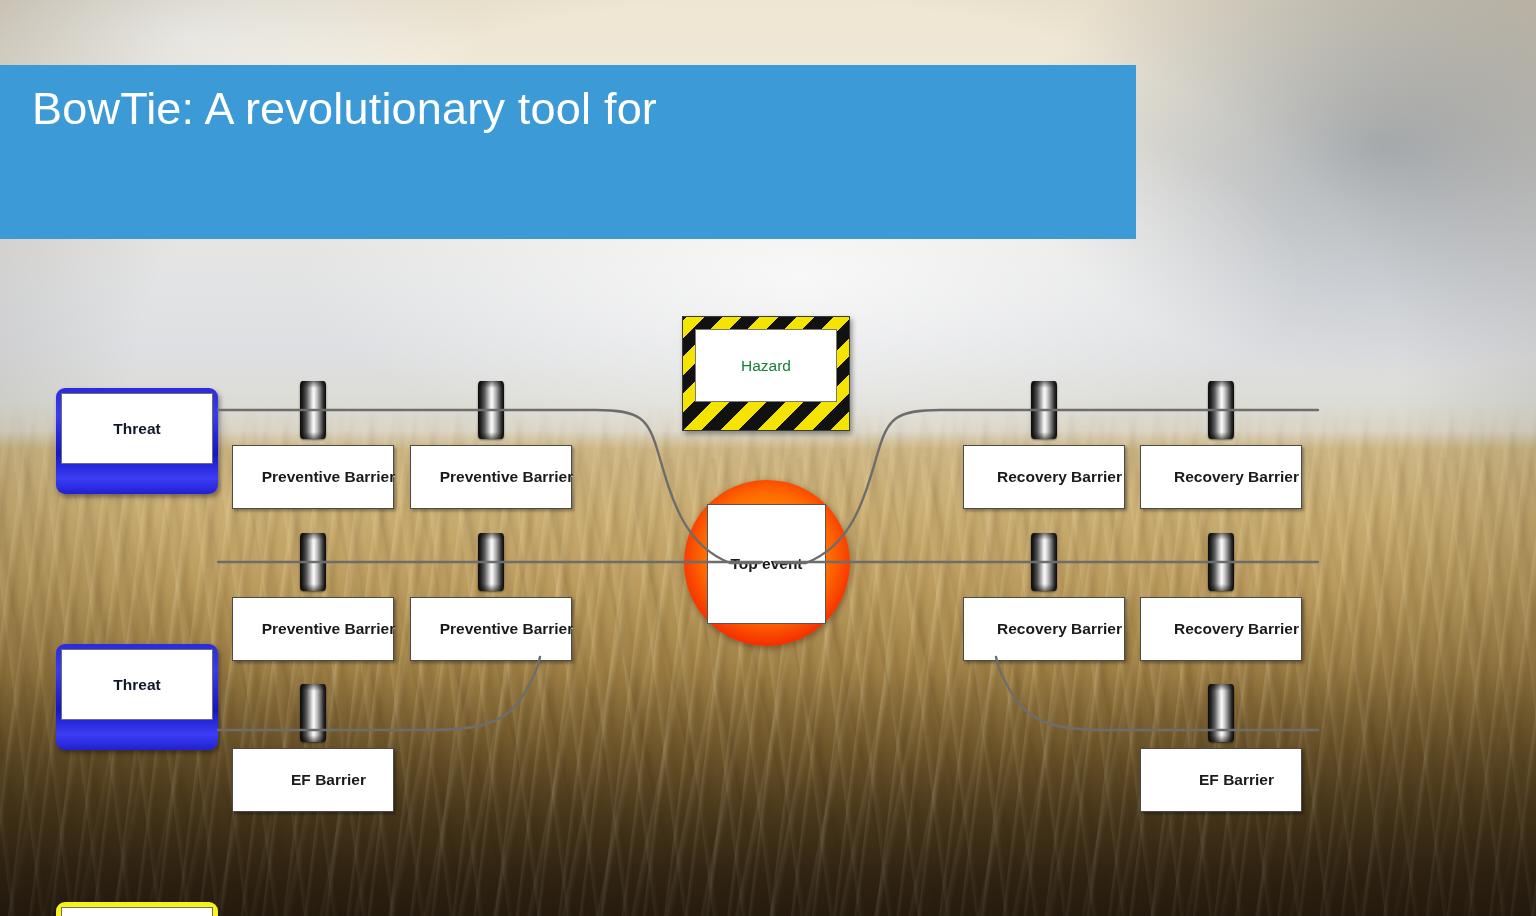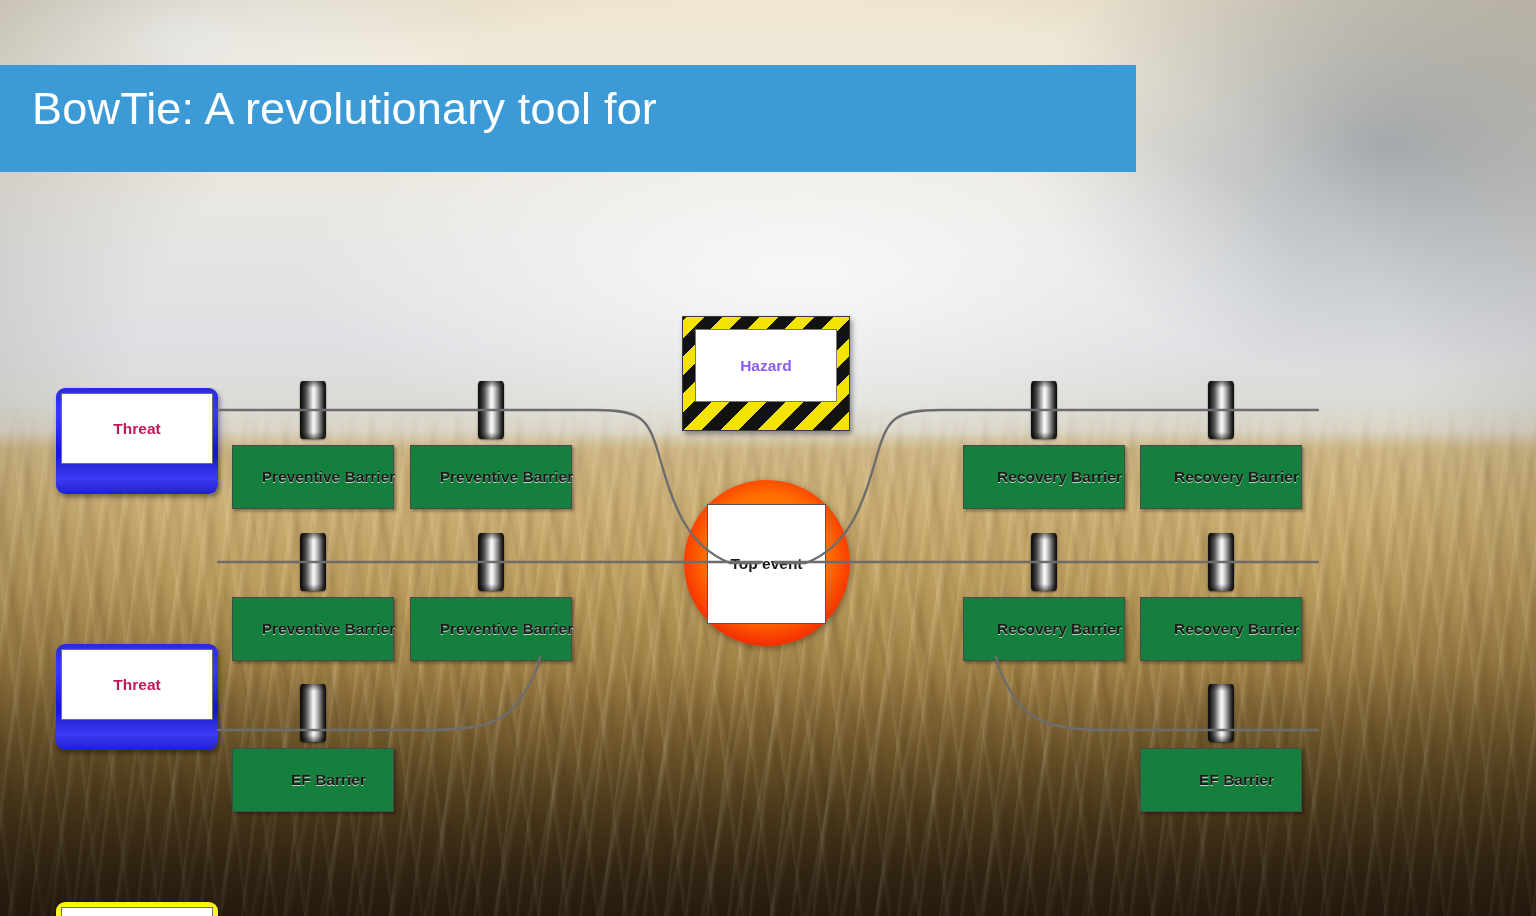--- a/index.html
+++ b/index.html
@@ -79,21 +79,21 @@
   .bg-vignette {
     background:
       radial-gradient(ellipse 1150px 700px at 50% 42%, rgba(0,0,0,0) 55%, rgba(20,14,6,0.28) 100%),
       linear-gradient(180deg, rgba(0,0,0,0) 72%, rgba(14,10,4,0.35) 100%);
   }
 
   
   #title-banner {
     position: absolute;
     left: 0; top: 65px;
-    width: 1136px; height: 107px;
+    width: 1136px; height: 174px;
     background: #3c9bd6;
     padding: 14px 0 0 32px;
     z-index: 40;
   }
   #title-banner .t-line {
     color: #ffffff;
     font-size: 45px;
     line-height: 60px;
     font-weight: 400;
     letter-spacing: .2px;
@@ -101,41 +101,41 @@
   }
 
   
   #diagram { position: absolute; inset: 0; z-index: 20; }
   #wires { position: absolute; inset: 0; z-index: 21; pointer-events: none; }
 
   .node { position: absolute; z-index: 25; }
 
   
   .barrier-box {
-    background: #15803d;
+    background: #ffffff;
     border: 1.6px solid #4a4a4a;
     box-shadow: 2px 2px 3px rgba(0,0,0,.35);
     display: flex; align-items: center; justify-content: center; padding-left: 31px;
   }
   .barrier-box .lbl {
     font-size: 15.5px; font-weight: bold; color: #1a1a1a;
     text-shadow: 0 1px 0 rgba(255,255,255,.7);
     white-space: nowrap;
   }
 
   
   .chip { border-radius: 9px; box-shadow: 2px 3px 5px rgba(0,0,0,.4); position: relative; }
   .chip .inner {
     position: absolute; left: 5px; right: 5px; top: 5px; height: 71px;
     background: #ffffff;
     border: 1.2px solid #6e6e6e;
     display: flex; align-items: center; justify-content: center;
   }
   .chip .inner .lbl {
-    font-size: 15.5px; font-weight: bold; color: #be185d;
+    font-size: 15.5px; font-weight: bold; color: #0f172a;
     text-shadow: 0 1px 0 rgba(255,255,255,.7);
     white-space: nowrap;
   }
   .chip-blue   { background: linear-gradient(180deg,#2b2bdd 0%,#3a3aee 25%,#1414c8 62%,#3c3cf4 85%,#2020d2 100%); }
   .chip-red    { background: linear-gradient(180deg,#e61919 0%,#f22a2a 22%,#cf0f0f 60%,#ff3a3a 86%,#d81414 100%); }
   .chip-yellow { background: linear-gradient(180deg,#f7f214 0%,#fffb33 28%,#efe80a 62%,#fffc4d 86%,#f2ec12 100%); }
 
   
   #hazard-node .hz-frame {
     position: relative;
@@ -145,21 +145,21 @@
         #111111 13px, #111111 26px);
     border: 1.4px solid #3a3a3a;
     box-shadow: 2px 3px 5px rgba(0,0,0,.4);
   }
   #hazard-node .hz-inner {
     position: absolute; left: 12px; right: 12px; top: 12px; height: 73px;
     background: #ffffff; border: 1px solid #7a7a7a;
     display: flex; align-items: center; justify-content: center;
   }
   #hazard-node .lbl {
-    font-size: 15.5px; font-weight: bold; color: #8b5cf6; white-space: nowrap;
+    font-size: 15.5px; font-weight: normal; color: #15803d; white-space: nowrap;
   }
 
   
   #topevent-node .te-circle {
     width: 166px; height: 166px; border-radius: 50%;
     background: radial-gradient(circle at 50% 46%, #ffb400 0%, #ff9500 24%, #ff6a00 52%, #f22000 78%, #e00000 100%);
     position: relative;
     box-shadow: 1px 2px 6px rgba(0,0,0,.35);
   }
   #topevent-node .te-square {

